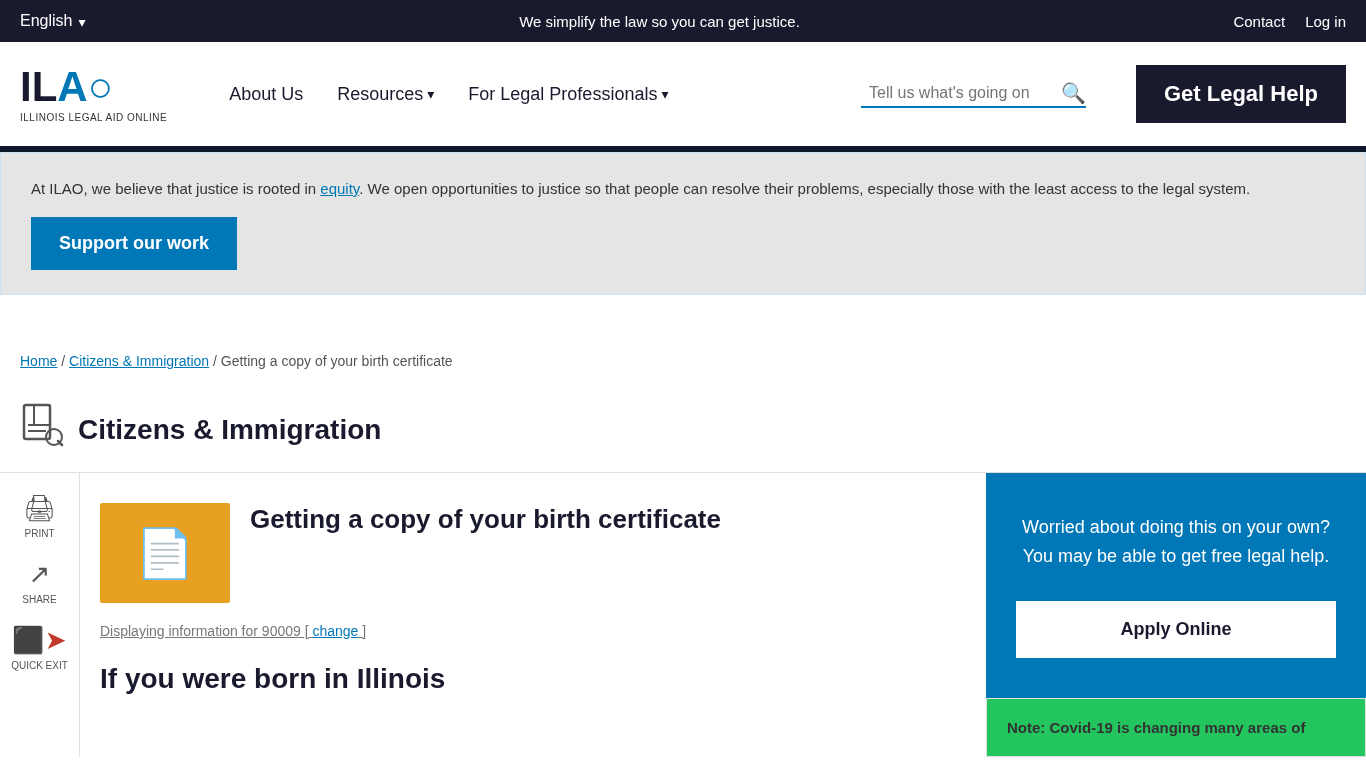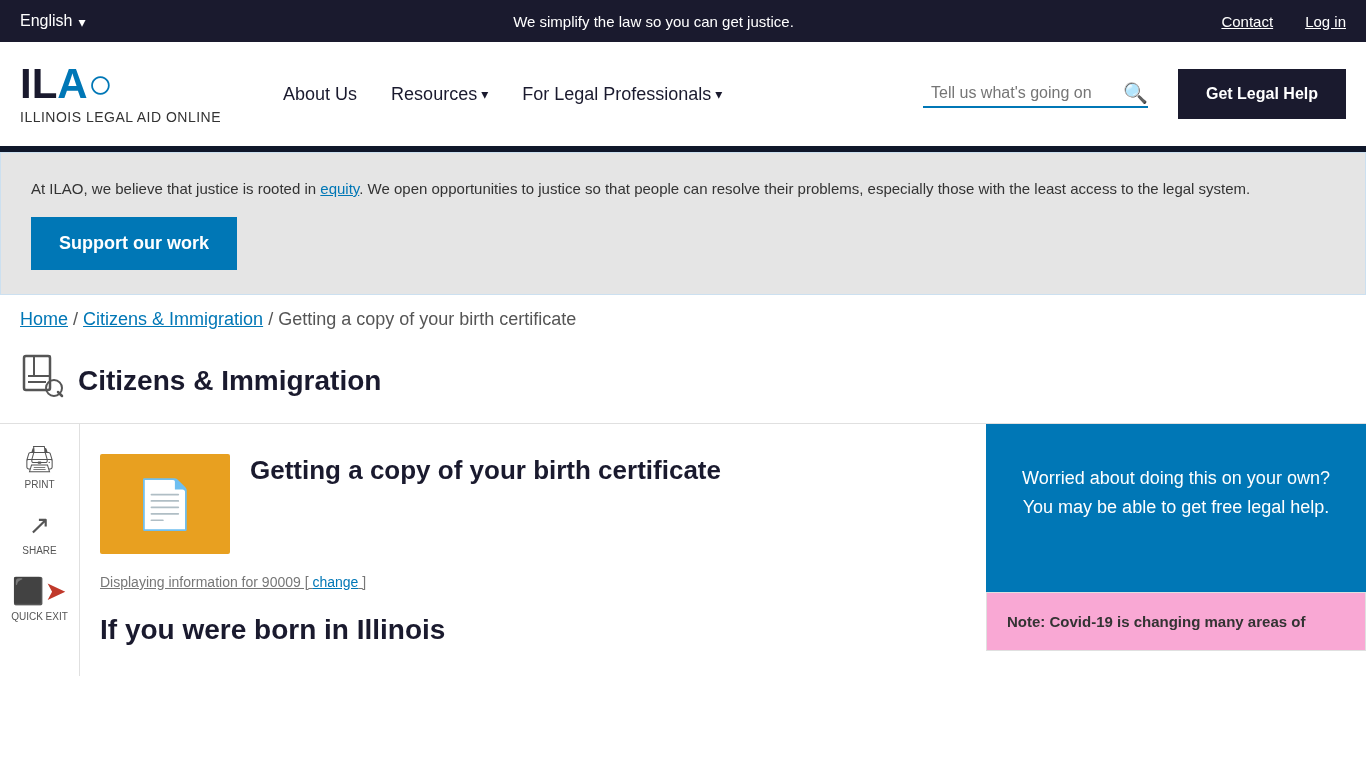--- a/index.html
+++ b/index.html
@@ -10,54 +10,55 @@
       background: #1a1a2e;
       color: #fff;
       display: flex;
       align-items: center;
       justify-content: space-between;
       padding: 0 20px;
       height: 42px;
     }
     .top-bar-left { display: flex; align-items: flex-end; gap: 6px; cursor: pointer; }
     .top-bar-center { font-size: 15px; font-weight: 500; }
-    .top-bar-right { display: flex; gap: 32px; text-decoration: underline; }
+    .top-bar-right { display: flex; gap: 20px; }
     .top-bar-right a { color: #fff; text-decoration: none; font-size: 15px; }
 
     
     .nav-bar {
       display: flex;
       align-items: center;
       padding: 0 20px;
       height: 110px;
       border-bottom: 6px solid #0f172a;
       gap: 30px;
     }
     .logo { display: flex; align-items: center; flex-shrink: 0; }
     .logo-text { font-size: 42px; font-weight: bold; color: #1a1a2e; line-height: 1; }
     .logo-o { color: #0077b6; }
-    .logo-subtitle { font-size: 14px; color: #333; margin-top: 4px; letter-spacing: 0.5px; }
+    .logo-subtitle { font-size: 10px; color: #333; margin-top: 4px; letter-spacing: 0.5px; }
     .logo-wrapper { display: flex; flex-direction: column; }
 
     .nav-links { display: flex; align-items: center; gap: 10px; flex: 1; margin-left: 20px; }
     .nav-item { font-size: 18px; color: #1a1a2e; text-decoration: none; padding: 8px 12px; cursor: pointer; display: flex; align-items: center; gap: 4px; white-space: nowrap; }
 
     .search-area { display: flex; align-items: center; border-bottom: 2px solid #0077b6; margin-left: auto; }
     .search-input { border: none; outline: none; font-size: 16px; padding: 4px 8px; width: 200px; color: #999; }
     .search-icon { color: #333; font-size: 20px; cursor: pointer; }
 
     .get-help-btn {
       background: #1a1a2e;
       color: #fff;
       border: none;
       padding: 16px 28px;
-      font-size: 16px;
+      font-size: 22px;
       font-weight: bold;
       cursor: pointer;
       white-space: nowrap;
+      margin-left: 20px;
     }
 
     
     .banner {
       background: #e5e5e5;
       border: 1px solid #cce0f0;
       padding: 24px 30px;
       margin: 0;
     }
     .banner p { font-size: 15px; line-height: 1.6; color: #333; }
@@ -69,23 +70,24 @@
       padding: 16px 28px;
       font-size: 18px;
       font-weight: bold;
       cursor: pointer;
       margin-top: 16px;
       display: inline-block;
     }
 
     
     .breadcrumb {
-      padding: 14px 20px;
-      font-size: 18px;
+      padding: 24px 20px;
+      font-size: 14px;
       color: #555;
+      margin-top: 34px;
     }
     .breadcrumb a { color: #0077b6; text-decoration: underline; cursor: pointer; }
     .breadcrumb span { color: #555; }
 
     
     .category-header {
       display: flex;
       align-items: center;
       padding: 10px 20px 16px;
       gap: 14px;
@@ -170,21 +172,21 @@
       color: #1a1a2e;
       border: none;
       padding: 18px 40px;
       font-size: 18px;
       font-weight: bold;
       cursor: pointer;
       width: 100%;
     }
 
     .note-panel {
-      background: #f9a8d4;
+      background: #22c55e;
       border: 1px solid #e0e0e0;
       padding: 20px;
       font-size: 15px;
       color: #333;
       font-weight: bold;
     }
 
     
     .content-wrapper {
       display: flex;
@@ -302,19 +304,20 @@
 
       <h2 class="section-title">If you were born in Illinois</h2>
     </div>
 
     <div class="right-panel">
       <div class="help-panel">
         <p>
           <span>Worried about doing this on your own?</span><br>
           <span>You may be able to get free legal help.</span>
         </p>
+        <button class="apply-btn">Apply Online</button>
       </div>
       <div class="note-panel">
         <span>Note: Covid-19 is changing many areas of</span>
       </div>
     </div>
   </div>
 </div>
 
 </body></html>

